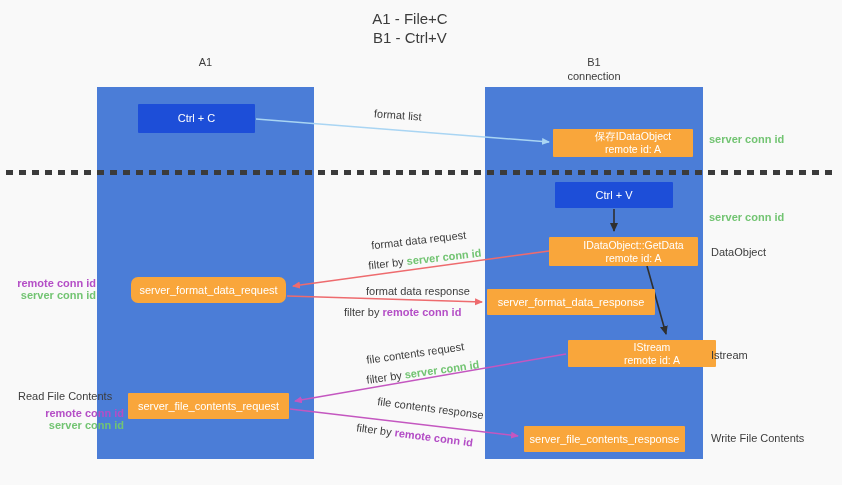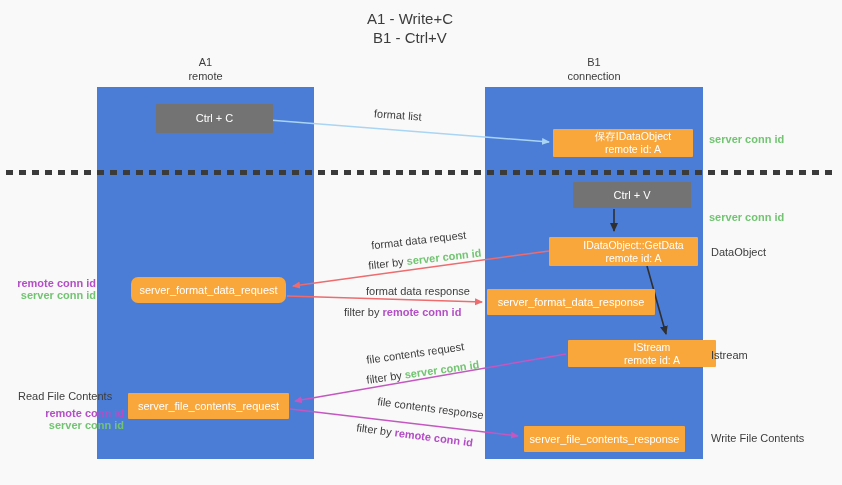--- a/index.html
+++ b/index.html
@@ -9,42 +9,41 @@
          font-size:15px;line-height:19px;color:#3c3c3c;}
   .lane-header{position:absolute;top:55px;text-align:center;font-size:11px;line-height:14px;color:#3c3c3c;}
   .lane{position:absolute;top:87px;height:372px;background:#4b7dd7;}
   .lane-left{left:97px;width:217px;}
   .lane-right{left:485px;width:218px;}
   .divider{position:absolute;left:6px;right:8px;top:170px;height:5px;
            background:repeating-linear-gradient(to right,#3b3b3b 0 7px,transparent 7px 13px);}
   .node{position:absolute;display:flex;flex-direction:column;align-items:center;justify-content:center;
         color:#fff;text-align:center;font-size:11px;line-height:13px;border-radius:1px;}
   .node.two{font-size:10.5px;padding-left:20px;}
-  .green{background:#737373;margin-left:18px;}
+  .green{background:#1d4ed8;}
   .orange{background:#f9a63b;}
   .alabel{position:absolute;font-size:11px;color:#3d3d3d;white-space:nowrap;}
   .slabel{position:absolute;font-size:11px;white-space:nowrap;color:#3d3d3d;}
   .bg{color:#72c472;font-weight:bold;}
   .bp{color:#b44ec6;font-weight:bold;}
   .ralign{text-align:right;}
   svg.arrows{position:absolute;left:0;top:0;pointer-events:none;}
 </style>
 </head>
 <body>
 
 <div class="canvas">
 
   <div class="title">
-    <div>A1 - Write+C</div>
+    <div>A1 - File+C</div>
     <div>B1 - Ctrl+V</div>
   </div>
 
   <div class="lane-header" style="left:97px;width:217px;">
     <div>A1</div>
-    <div>remote</div>
   </div>
   <div class="lane-header" style="left:485px;width:218px;">
     <div>B1</div>
     <div>connection</div>
   </div>
 
   <div class="lane lane-left"></div>
   <div class="lane lane-right"></div>
 
   <div class="divider"></div>

